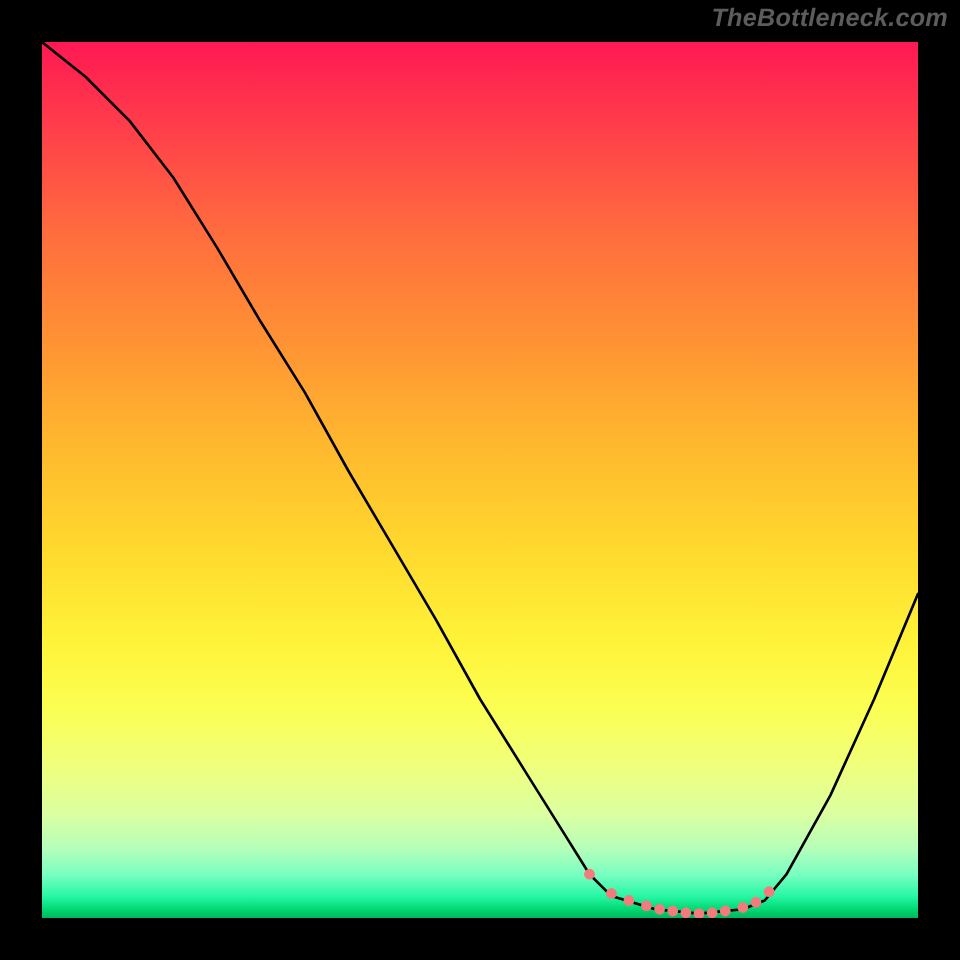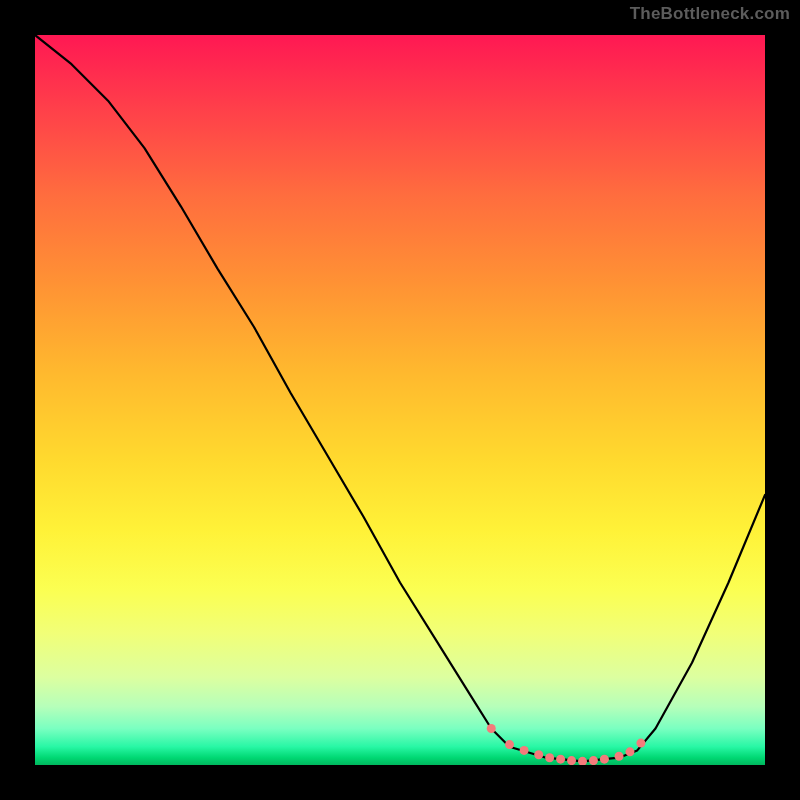--- a/index.html
+++ b/index.html
@@ -15,23 +15,24 @@
     position: relative;
     width: 800px;
     height: 800px;
     background: #000;
   }
   .attribution {
     position: absolute;
     top: 4px;
     right: 10px;
     color: #5c5c5c;
-    font-size: 17px;
+    font-size: 21px;
     font-weight: 600;
     letter-spacing: 0.2px;
+    font-style: italic;
   }
   .plot-area {
     position: absolute;
     left: 35px;
     top: 35px;
     width: 730px;
     height: 730px;
     overflow: hidden;
   }
   .gradient-bg {

